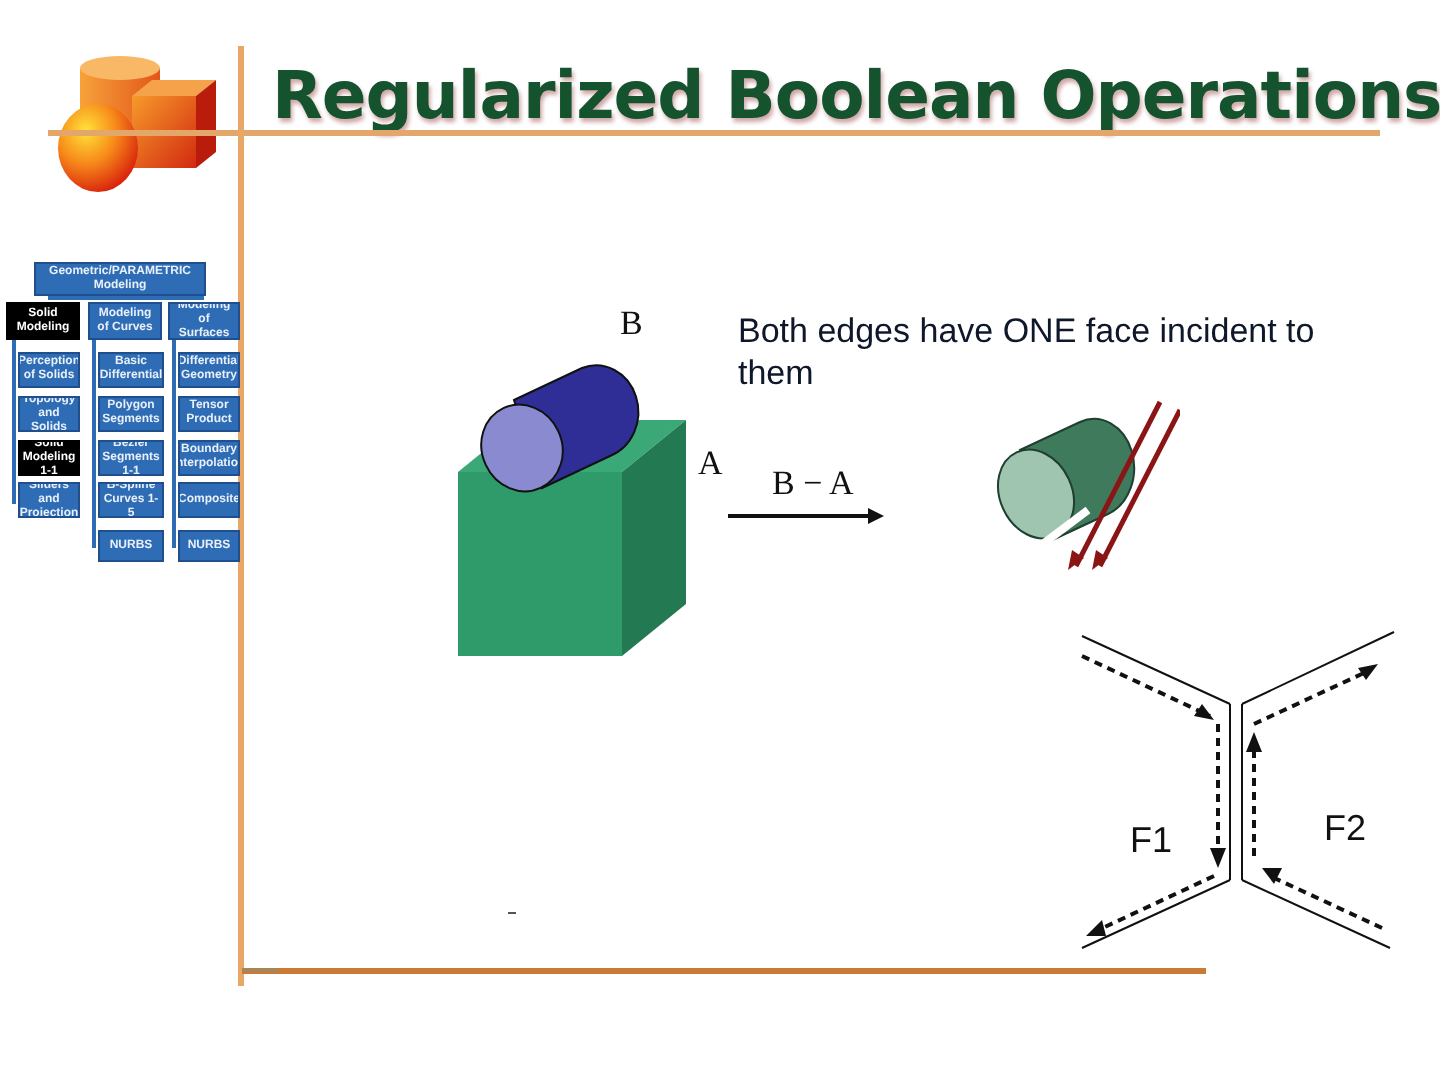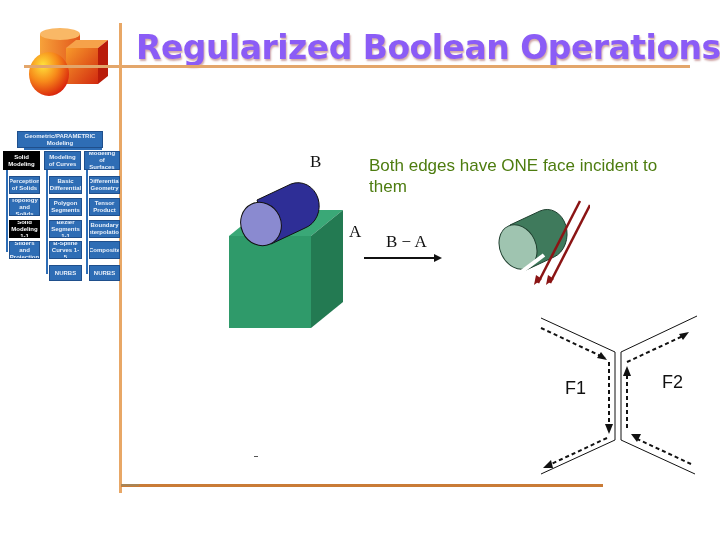--- a/index.html
+++ b/index.html
@@ -1,30 +1,30 @@
 <!DOCTYPE html>
 <html><head>
   <meta charset="utf-8">
   <style>
     html, body { margin:0; padding:0; }
     body { width:720px; height:540px; background:#ffffff; position:relative; overflow:hidden; font-family:"Liberation Sans", sans-serif; }
     .abs { position:absolute; }
-    .title { left:136px; top:28px; font-family:"DejaVu Sans", sans-serif; font-weight:bold; font-size:33px; letter-spacing:-0.5px; color:#8b5cf6; text-shadow:1px 2px 2px rgba(120,0,0,0.35); white-space:nowrap; }
+    .title { left:136px; top:28px; font-family:"DejaVu Sans", sans-serif; font-weight:bold; font-size:33px; letter-spacing:-0.5px; color:#14532d; text-shadow:1px 2px 2px rgba(120,0,0,0.35); white-space:nowrap; }
     .hline-top { left:24px; top:65px; width:666px; height:3px; background:#e3a66b; }
     .vline { left:119px; top:23px; width:3px; height:470px; background:#e8a766; }
     .hline-bottom { left:121px; top:484px; width:482px; height:3px; background:#c97b36; }
     .hline-bottom-dark { left:121px; top:484px; width:18px; height:2px; background:#a88556; }
     .logo { left:18px; top:26px; width:92px; height:72px; }
     
     .mm { position:absolute; background:#2e6db5; color:#e9f0fa; font-size:6px; line-height:7px; text-align:center; font-weight:bold; display:flex; align-items:center; justify-content:center; box-sizing:border-box; padding:0 1px; overflow:hidden; border:1px solid #1f4f8c; }
     .mm.dark { background:#000000; color:#ffffff; border-color:#000; }
     .mmline { position:absolute; background:#2e6db5; }
     .label-serif { font-family:"Liberation Serif", serif; font-size:17px; color:#111; }
-    .caption { left:369px; top:155px; width:320px; font-size:17px; line-height:21px; color:#4d7c0f; }
-    .f-label { font-size:18px; color:#111; }
+    .caption { left:369px; top:155px; width:320px; font-size:17px; line-height:21px; color:#0f172a; }
+    .f-label { font-size:18px; color:#111;margin-top:32px; }
   </style>
 </head>
 <body>
 
 <svg class="abs logo" viewBox="0 0 92 72">
   <defs>
     <linearGradient id="gCyl" x1="0" y1="0" x2="1" y2="0">
       <stop offset="0" stop-color="#f7a23a"></stop>
         <stop offset="1" stop-color="#e2561b"></stop>
     </linearGradient>

